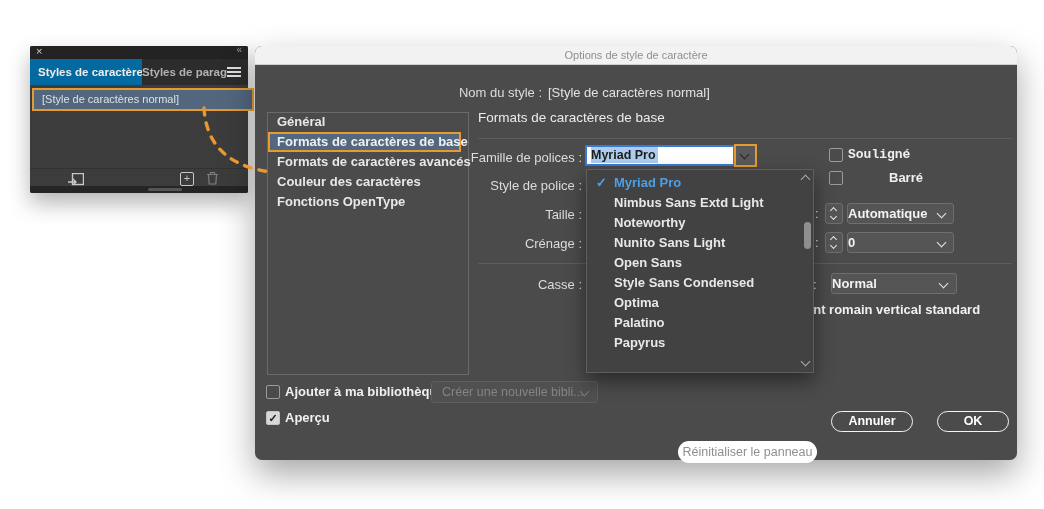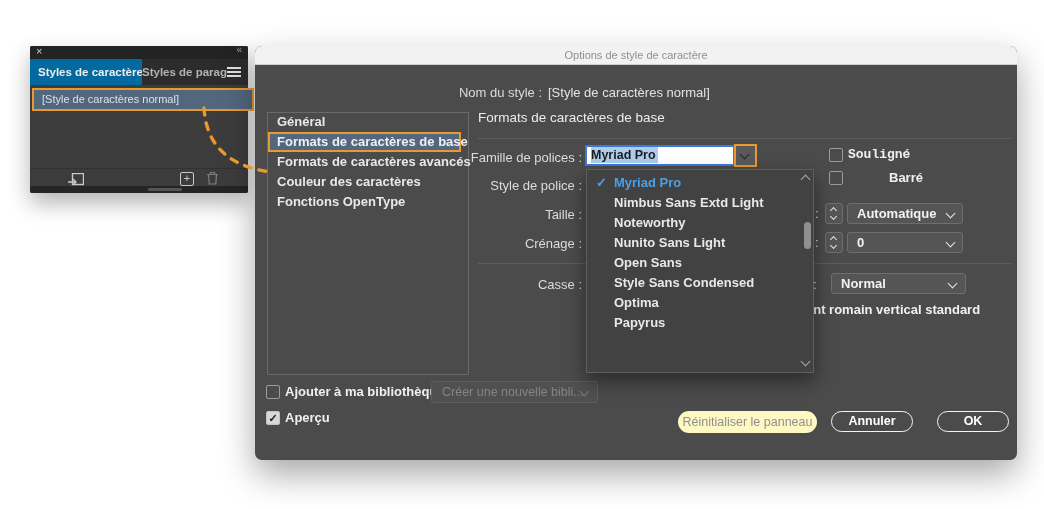--- a/index.html
+++ b/index.html
@@ -27,36 +27,36 @@
   .txt{color:#e2e2e2;font-size:13px;}
   .lbl{color:#dcdcdc;font-size:13px;text-align:right;}
   .heading{color:#ececec;font-size:13.5px;}
   .divider{height:1px;background:#5d5d5d;}
   .sidebox{left:12px;top:66px;width:200px;height:261px;border:1px solid #6a6a6a;}
   .side-item{left:13px;width:198px;height:20px;line-height:20px;padding-left:9px;color:#e8e8e8;font-size:13px;font-weight:700;white-space:nowrap;}
   .side-sel{left:13px;width:182px;height:16px;line-height:16px;background:#53687e;border:2px solid #e59b30;padding-left:7px;color:#eef1f4;font-size:13px;font-weight:700;white-space:nowrap;}
   .input{background:#fff;border:2px solid #3b78d8;height:17px;line-height:17px;font-size:12.5px;color:#1d1d1d;padding-left:4px;}
   .selhl{background:#accdee;font-weight:700;padding:1px 2px 1px 0;}
   .combo-btn{width:19px;height:19px;background:#595959;border:2px solid #e59b30;}
-  .combo{background:#555;border:1px solid #6e6e6e;border-radius:3px;height:19px;line-height:19px;color:#f2f2f2;font-size:13px;font-weight:700;padding-left:9px;}
+  .combo{background:#555;border:1px solid #6e6e6e;border-radius:3px;height:19px;line-height:19px;color:#f2f2f2;font-size:13px;font-weight:700;}
   .stepper{width:16px;height:19px;background:#555;border:1px solid #6e6e6e;border-radius:3px;}
   .chv{display:inline-block;width:6px;height:6px;border-right:1.7px solid #e8e8e8;border-bottom:1.7px solid #e8e8e8;transform:rotate(45deg);}
   .chv-up{transform:rotate(-135deg);}
   .chv-dark{border-color:#262626;}
   .chv-sm{width:4px;height:4px;border-width:1.4px;}
   .cb{width:12px;height:12px;border:1px solid #9b9b9b;border-radius:2px;background:transparent;}
   .cb-on{background:#d8d8d8;border-color:#c4c4c4;color:#222;font-size:11px;line-height:12px;text-align:center;font-weight:700;}
   .cblabel{color:#f0f0f0;font-size:13px;font-weight:700;white-space:nowrap;}
   .fontlist{left:331px;top:123px;width:226px;height:202px;background:#424242;border:1px solid #5e5e5e;box-shadow:0 8px 18px rgba(0,0,0,.45);z-index:5;}
   .fl-item{position:relative;height:20px;line-height:20px;padding-left:27px;color:#e8e8e8;font-size:13px;font-weight:700;white-space:nowrap;}
   .fl-sel{color:#4e9fe3;}
   .fl-check{position:absolute;left:9px;top:0;color:#4e9fe3;font-size:13px;}
   .fl-scroll{position:absolute;right:1px;top:1px;width:12px;height:198px;}
   .fl-thumb{position:absolute;right:2px;top:52px;width:7px;height:27px;background:#8f8f8f;border-radius:4px;}
-  .btn-dis{background:#fef9c3;border:none;border-radius:11px;height:22px;line-height:22px;text-align:center;color:#8f8f8f;font-size:12.5px;}
+  .btn-dis{background:#ffffff;border:none;border-radius:11px;height:22px;line-height:22px;text-align:center;color:#8f8f8f;font-size:12.5px;margin-top:30px;}
   .btn{background:transparent;border:1.8px solid #f5f5f5;border-radius:11px;height:19px;line-height:19px;text-align:center;color:#fff;font-size:12.5px;font-weight:700;}
   .combo-dis{background:#505050;border:1px solid #5e5e5e;border-radius:3px;height:20px;line-height:20px;color:#848484;font-size:12.5px;padding-left:10px;}
 </style>
 </head>
 <body>
 
 <div class="abs panel">
   <div class="abs panel-top">
     <span class="abs panel-close">×</span>
     <span class="abs panel-collapse">«</span>
@@ -148,20 +148,21 @@
 
   <div class="abs fontlist">
     <div style="height:3px;"></div>
     <div class="fl-item fl-sel"><span class="fl-check">✓</span><span>Myriad Pro</span></div>
     <div class="fl-item">Nimbus Sans Extd Light</div>
     <div class="fl-item">Noteworthy</div>
     <div class="fl-item">Nunito Sans Light</div>
     <div class="fl-item">Open Sans</div>
     <div class="fl-item">Style Sans Condensed</div>
     <div class="fl-item">Optima</div>
+    <div class="fl-item">Palatino</div>
     <div class="fl-item">Papyrus</div>
     <div class="fl-scroll">
       <span class="chv chv-up abs" style="left:2px;top:5px;border-color:#aaa;"></span>
       <span class="chv abs" style="left:2px;bottom:4px;border-color:#aaa;"></span>
     </div>
     <div class="fl-thumb"></div>
   </div>
 
   <span class="abs cb" style="left:11px;top:339px;"></span>
   <span class="abs cblabel" style="left:30px;top:338px;">Ajouter à ma bibliothèque</span>

